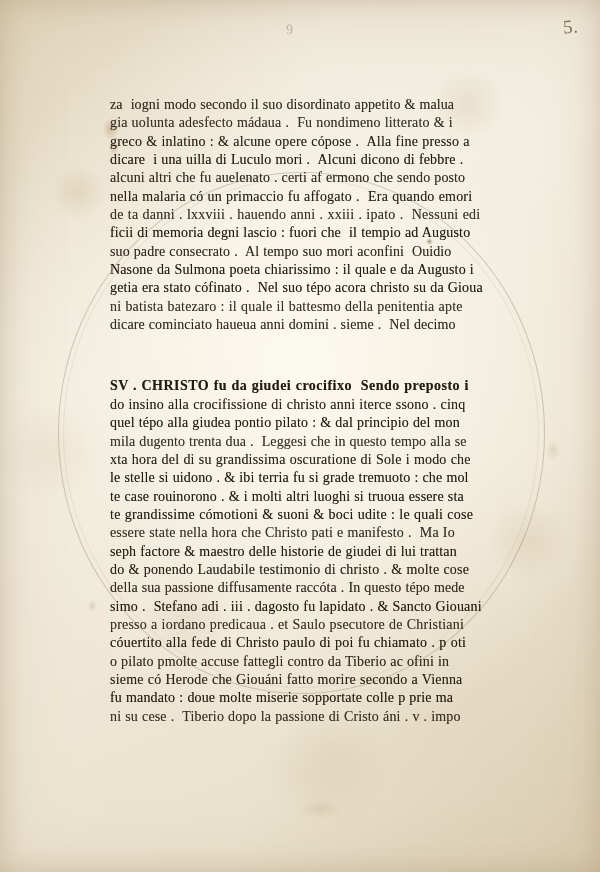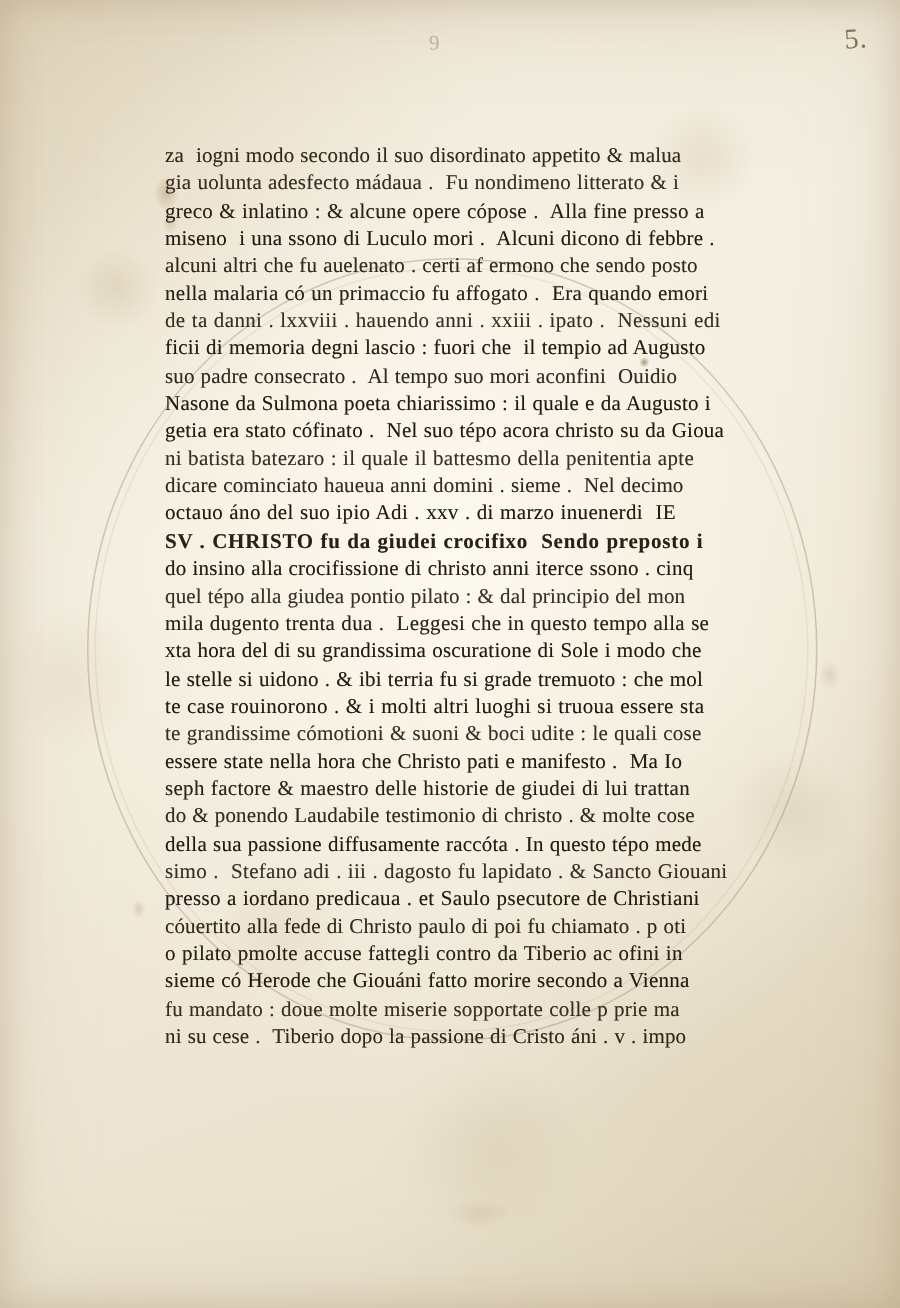--- a/index.html
+++ b/index.html
@@ -139,21 +139,21 @@
     white-space: pre;
     text-shadow: 0 0 0.4px rgba(40,26,12,0.45);
   }
   
   .textblock .ln:nth-child(3n)   { opacity: 0.97; letter-spacing: 0.20px; }
   .textblock .ln:nth-child(4n+1) { opacity: 0.93; letter-spacing: 0.10px; }
   .textblock .ln:nth-child(7n)   { opacity: 1.00; letter-spacing: 0.24px; }
   .textblock .ln:nth-child(5n+2) { opacity: 0.90; }
 
   
-  .textblock .ln.strong { font-weight: 600; letter-spacing: 0.5px; }
+  .textblock .ln.strong { font-weight: 600; letter-spacing: 0.5px; margin-top: 43px; }
 </style>
 </head>
 <body>
 
 <div id="page">
 
   <div class="grain"></div>
   <div class="ring"></div>
   <div class="ring2"></div>
 
@@ -164,31 +164,30 @@
   <div class="spot spot-e"></div>
   <div class="spot spot-f"></div>
 
   <div class="top-mark">9</div>
   <div class="folio">5.</div>
 
   <div class="textblock" id="textblock">
       <span class="ln">za  iogni modo secondo il suo disordinato appetito &amp; malua</span>
       <span class="ln">gia uolunta adesfecto mádaua .  Fu nondimeno litterato &amp; i</span>
       <span class="ln">greco &amp; inlatino : &amp; alcune opere cópose .  Alla fine presso a</span>
-      <span class="ln">miseno  i una ssono di Luculo mori .  Alcuni dicono di febbre .</span>
+      <span class="ln">dicare  i una uilla di Luculo mori .  Alcuni dicono di febbre .</span>
       <span class="ln">alcuni altri che fu auelenato . certi af ermono che sendo posto</span>
       <span class="ln">nella malaria có un primaccio fu affogato .  Era quando emori</span>
       <span class="ln">de ta danni . lxxviii . hauendo anni . xxiii . ipato .  Nessuni edi</span>
       <span class="ln">ficii di memoria degni lascio : fuori che  il tempio ad Augusto</span>
       <span class="ln">suo padre consecrato .  Al tempo suo mori aconfini  Ouidio</span>
       <span class="ln">Nasone da Sulmona poeta chiarissimo : il quale e da Augusto i</span>
       <span class="ln">getia era stato cófinato .  Nel suo tépo acora christo su da Gioua</span>
       <span class="ln">ni batista batezaro : il quale il battesmo della penitentia apte</span>
       <span class="ln">dicare cominciato haueua anni domini . sieme .  Nel decimo</span>
-      <span class="ln">octauo áno del suo ipio Adi . xxv . di marzo inuenerdi  IE</span>
       <span class="ln strong">SV . CHRISTO fu da giudei crocifixo  Sendo preposto i</span>
       <span class="ln">do insino alla crocifissione di christo anni iterce ssono . cinq</span>
       <span class="ln">quel tépo alla giudea pontio pilato : &amp; dal principio del mon</span>
       <span class="ln">mila dugento trenta dua .  Leggesi che in questo tempo alla se</span>
       <span class="ln">xta hora del di su grandissima oscuratione di Sole i modo che</span>
       <span class="ln">le stelle si uidono . &amp; ibi terria fu si grade tremuoto : che mol</span>
       <span class="ln">te case rouinorono . &amp; i molti altri luoghi si truoua essere sta</span>
       <span class="ln">te grandissime cómotioni &amp; suoni &amp; boci udite : le quali cose</span>
       <span class="ln">essere state nella hora che Christo pati e manifesto .  Ma Io</span>
       <span class="ln">seph factore &amp; maestro delle historie de giudei di lui trattan</span>

